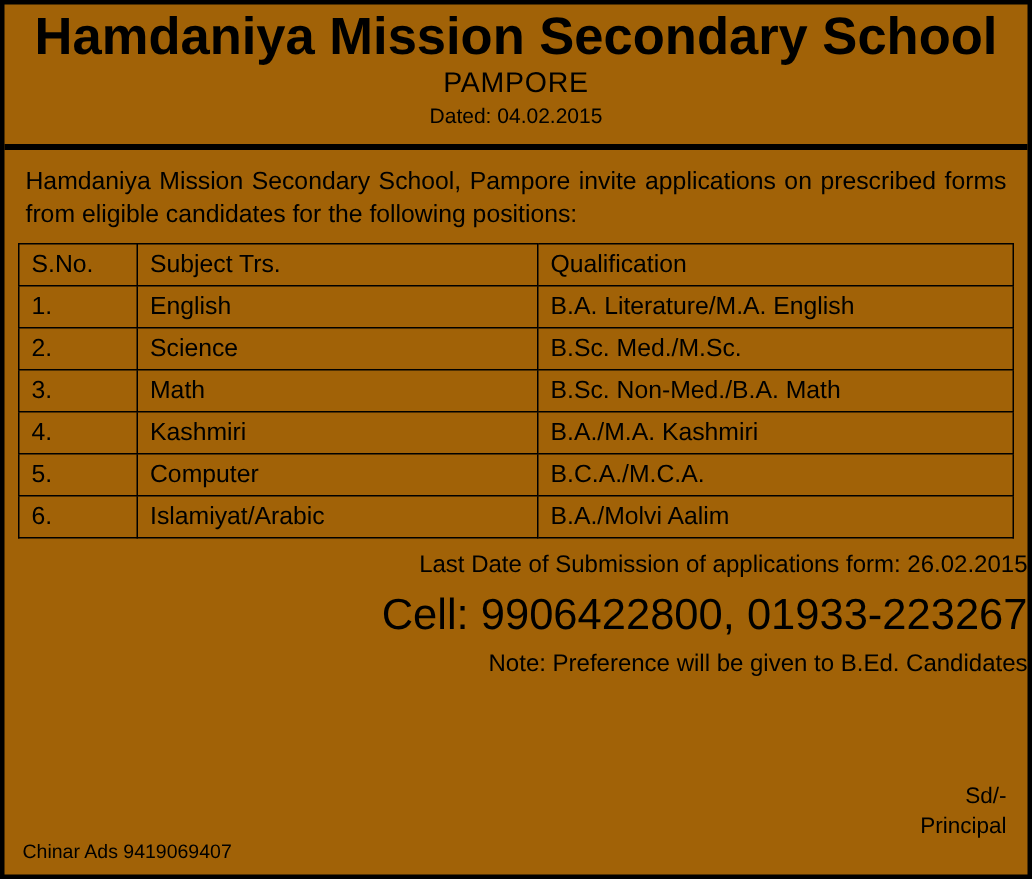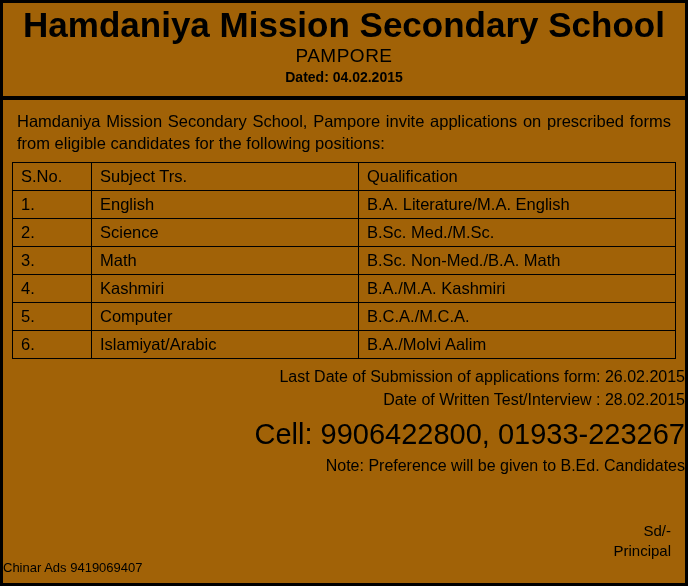--- a/index.html
+++ b/index.html
@@ -40,21 +40,21 @@
   }
   .notice-line {
     font-size: 31px;
     font-weight: bold;
     margin-top: 4px;
     line-height: 1.1;
     white-space: nowrap;
   }
   .dated {
     font-size: 14px;
-    font-weight: bold;
+    font-weight: normal;
     margin-top: 2px;
   }
   .rule {
     height: 4px;
     background: #000000;
     margin: 5px 0 0 0;
   }
   .intro {
     font-size: 16.5px;
     line-height: 1.35;
@@ -104,21 +104,21 @@
   .sign {
     position: absolute;
     right: 14px;
     bottom: 22px;
     text-align: right;
     font-size: 15px;
     line-height: 1.35;
   }
   .credit {
     position: absolute;
-    left: 0;
+    left: 12px;
     bottom: 8px;
     font-size: 13px;
   }
 </style>
 </head>
 <body>
 
 <div class="ad">
 
   <div class="header">
@@ -170,21 +170,20 @@
           <td>6.</td>
           <td>Islamiyat/Arabic</td>
           <td>B.A./Molvi Aalim</td>
         </tr>
       </tbody>
     </table>
   </div>
 
   <div class="footer-lines">
     <div class="foot-line">Last Date of Submission of applications form: 26.02.2015</div>
-    <div class="foot-line">Date of Written Test/Interview : 28.02.2015</div>
     <div class="cell-line">Cell: 9906422800, 01933-223267</div>
     <div class="note-line">Note: Preference will be given to B.Ed. Candidates</div>
   </div>
 
   <div class="sign">
     <div>Sd/-</div>
     <div>Principal</div>
   </div>
 
   <div class="credit">Chinar Ads 9419069407</div>

